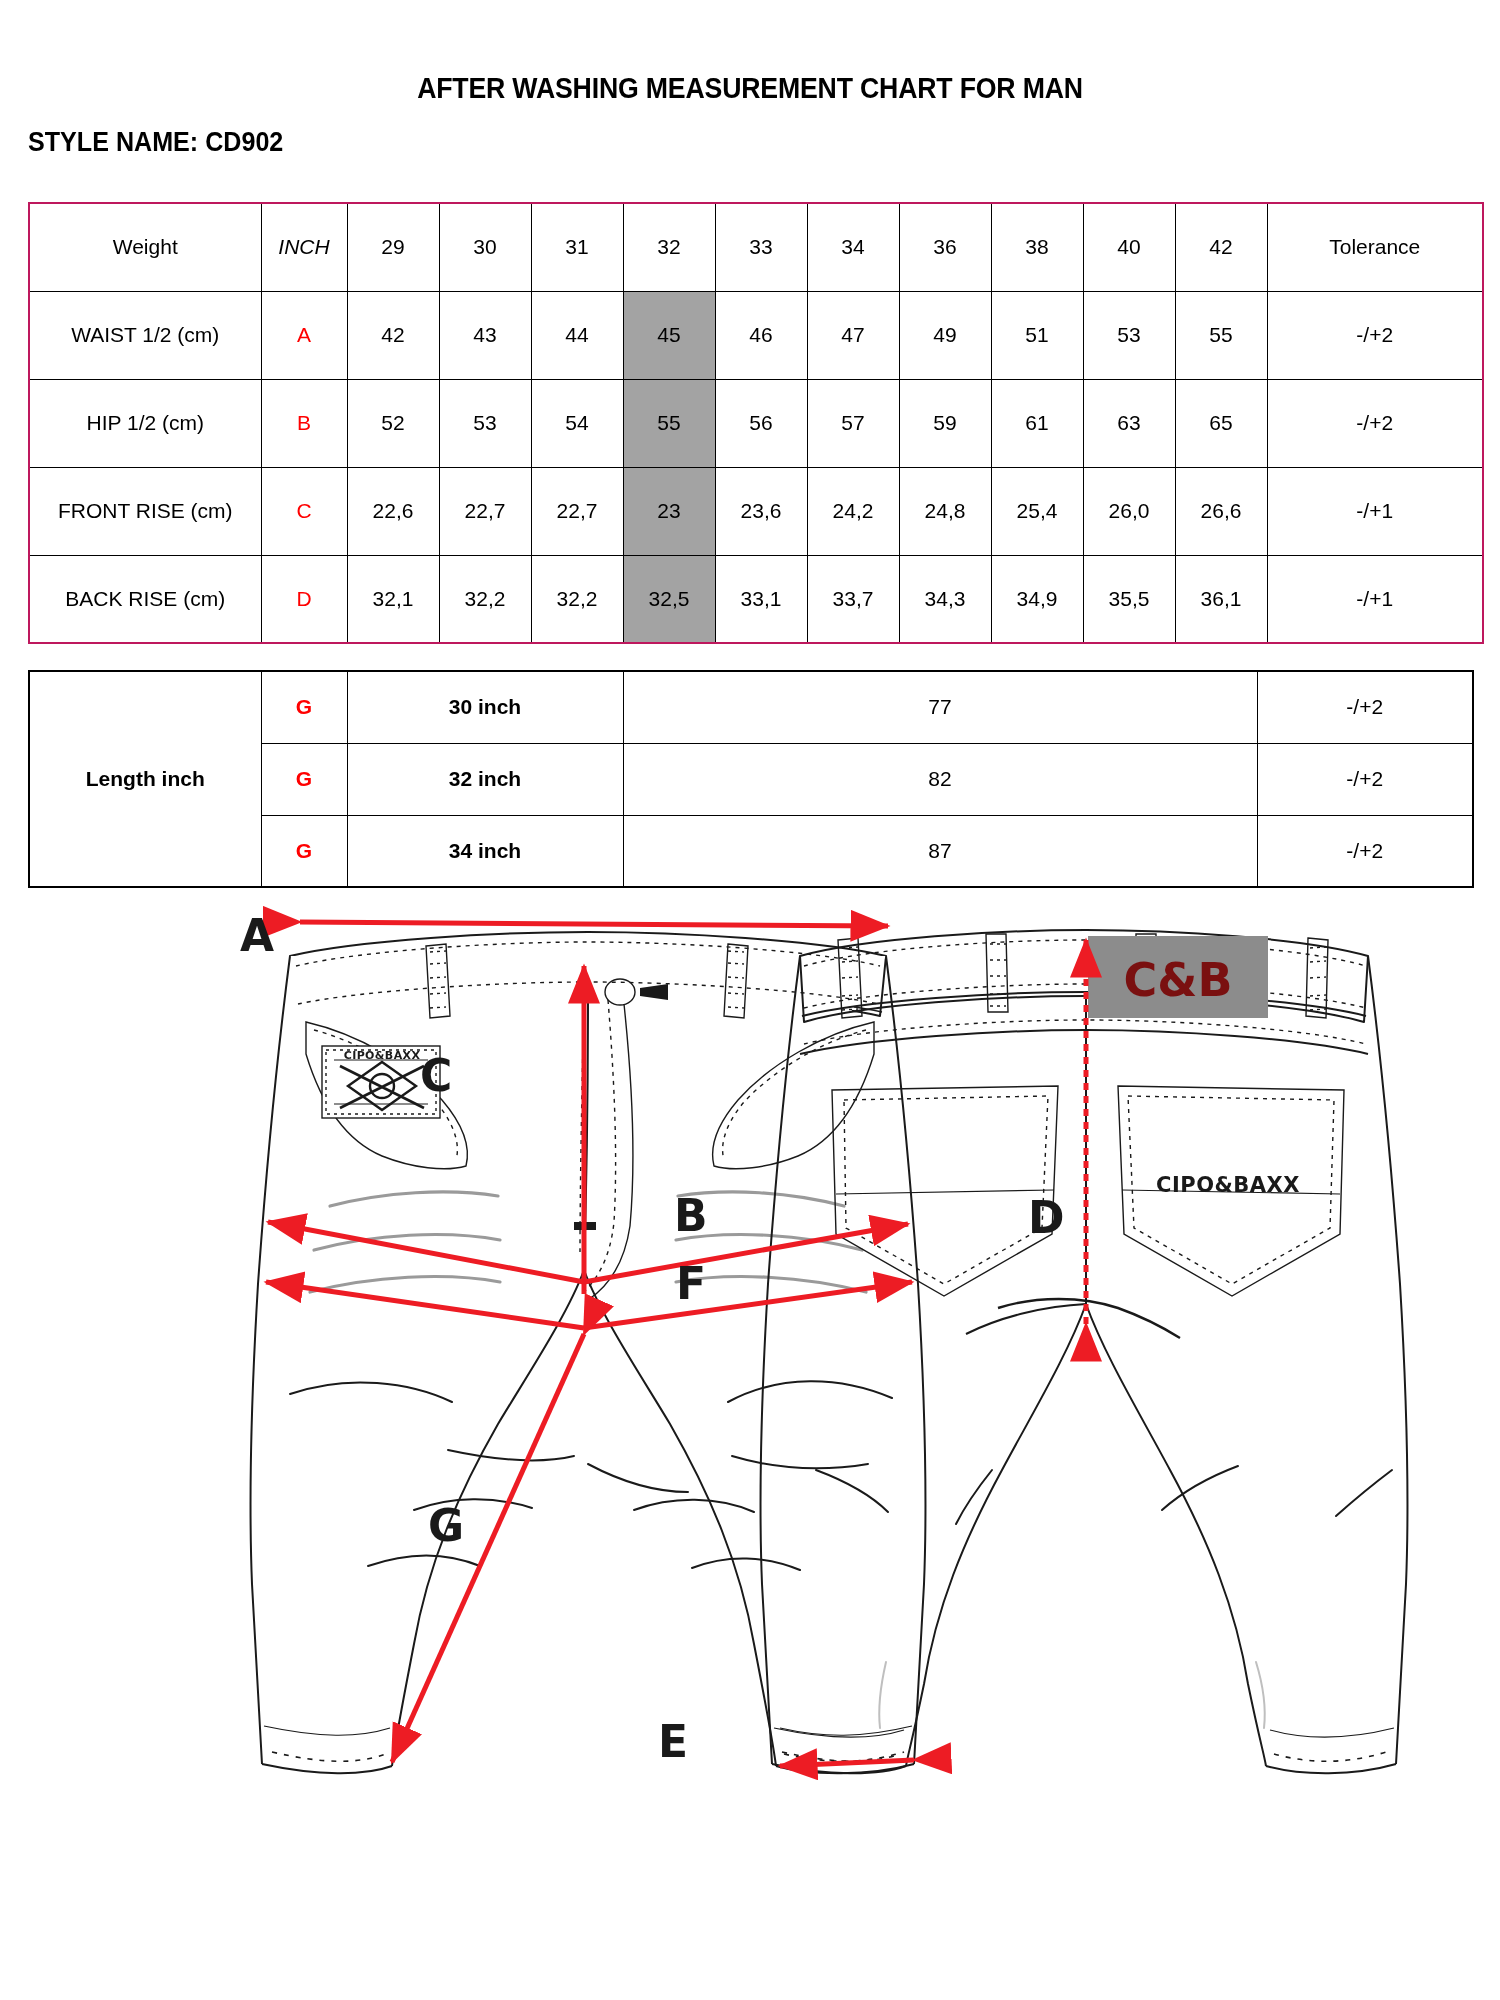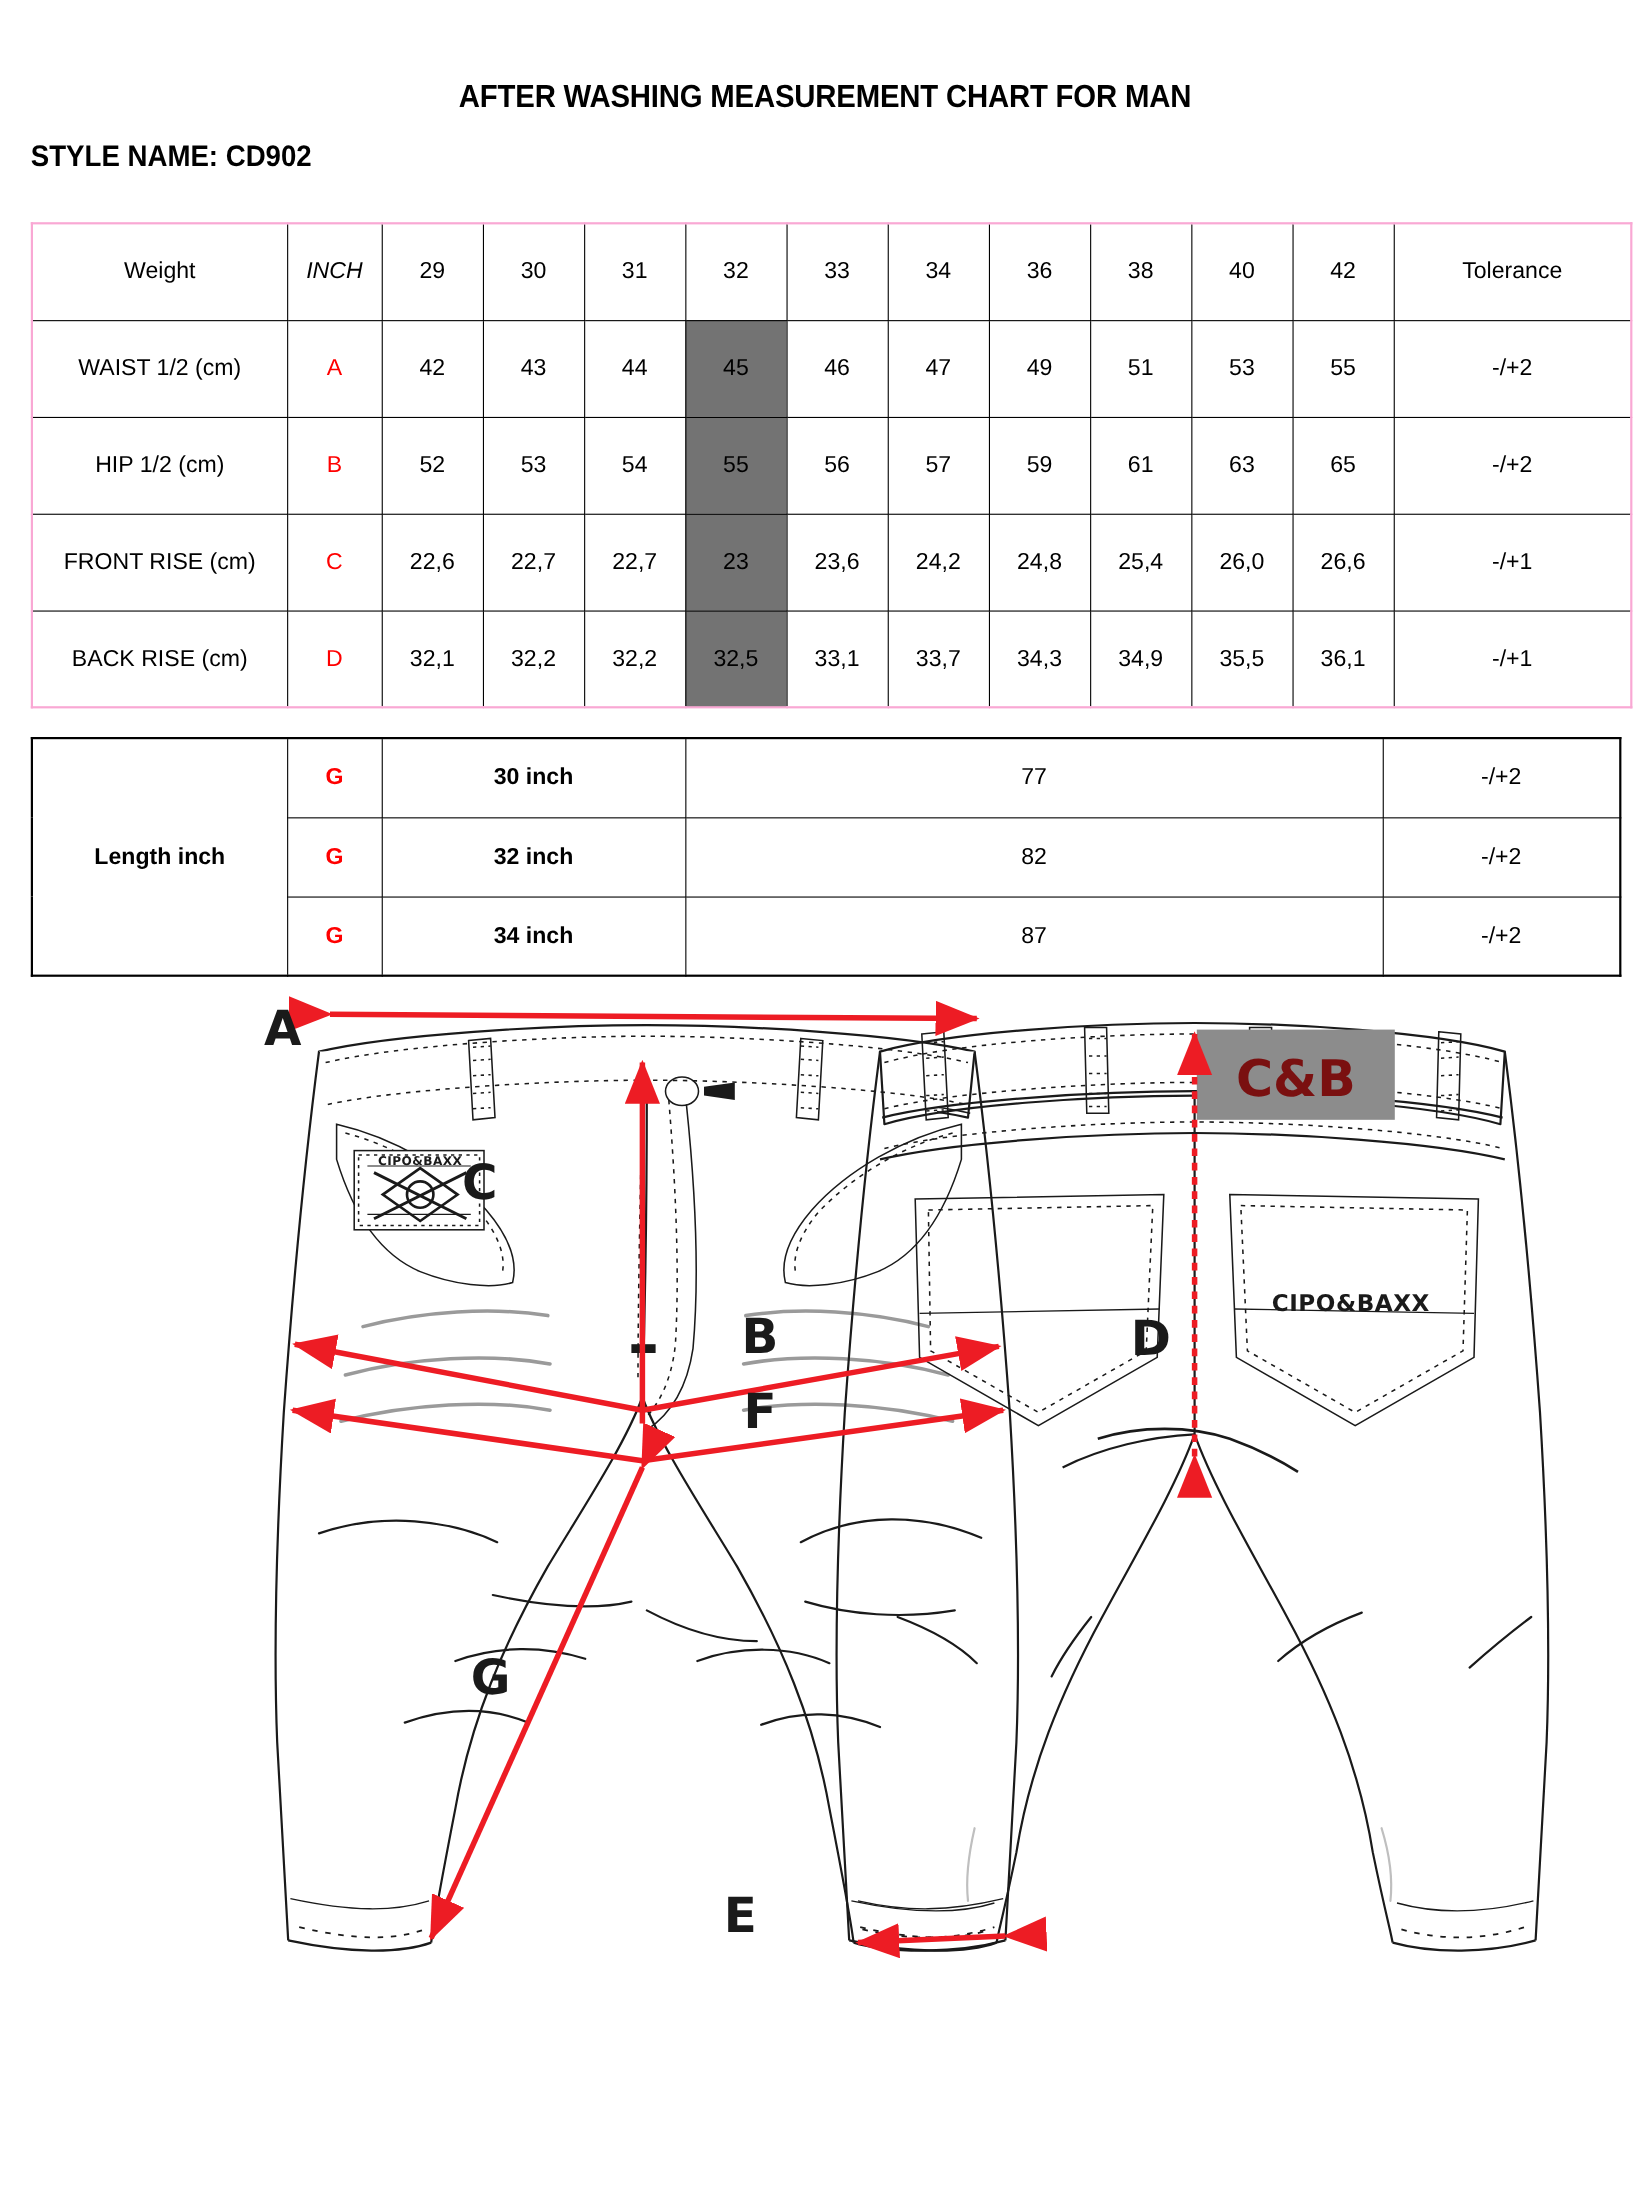--- a/index.html
+++ b/index.html
@@ -29,21 +29,21 @@
     margin:22px 0 6px 0;
     transform:scaleX(0.93);
     transform-origin:left top;
   }
 
   
   table.grid {
     border-collapse:collapse;
     width:1444px;
     table-layout:fixed;
-    border:2px solid #f9a8d4;
+    border:2px solid #be185d;
     margin-top:44px;
   }
   table.grid td, table.grid th {
     border:1.4px solid #000;
     text-align:center;
     vertical-align:middle;
     font-weight:normal;
     font-size:21px;
     padding:0;
   }
@@ -59,21 +59,21 @@
   td.weight-head {
     text-align:left;
     padding-left:12px;
     font-weight:bold;
     font-size:30px;
   }
   td.inch-head { font-weight:bold; font-size:22px;font-style:italic; }
   td.size-head { font-size:22px; }
   td.tol-head  { font-size:23px; }
   td.code { color:#ff0000; font-weight:bold; font-size:22px; }
-  td.hl { background:#737373; }
+  td.hl { background:#a3a3a3; }
 
   
   col.c-lbl  { width:232px; }
   col.c-inch { width:86px; }
   col.c-size { width:92px; }
   col.c-tol  { width:216px; }
 
   
   .gap { height:26px; }
   table.len {

